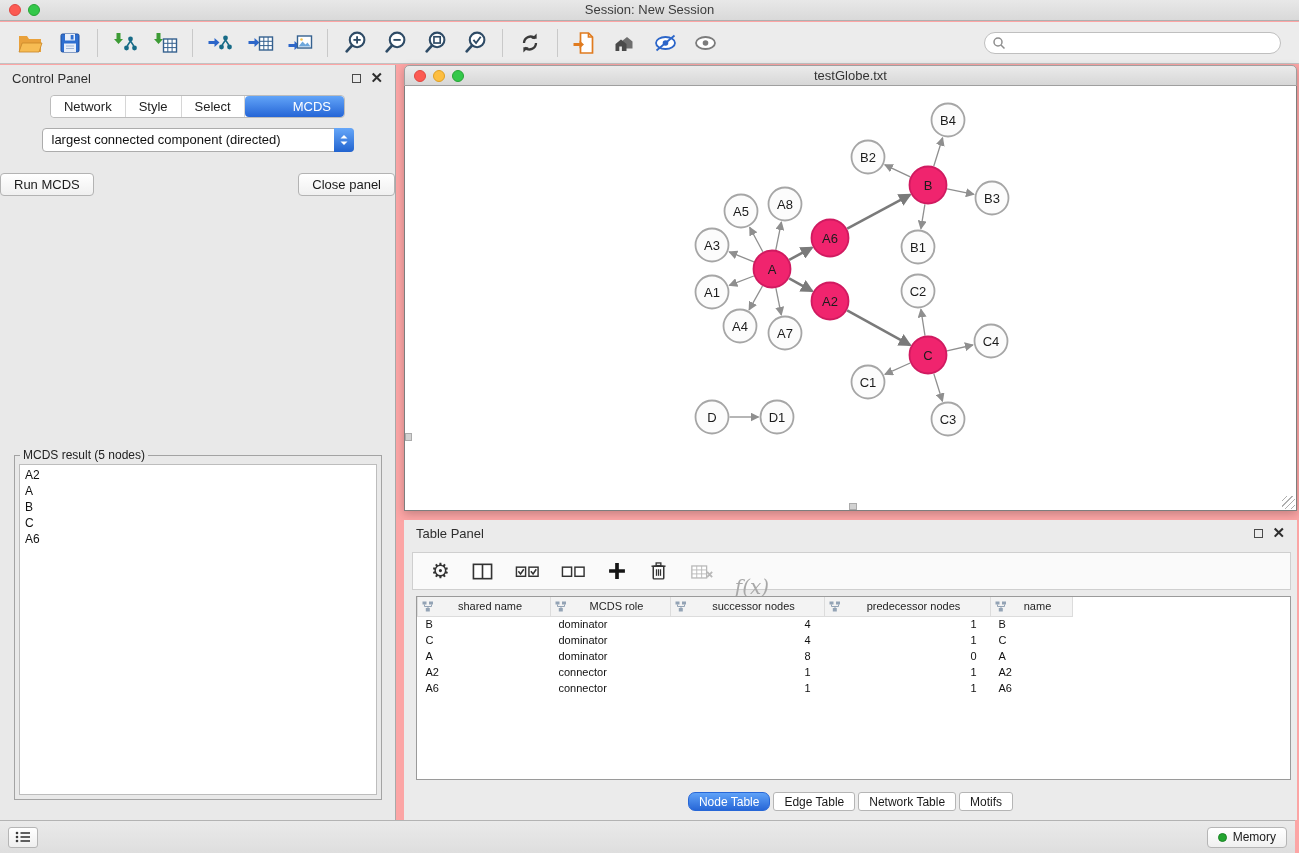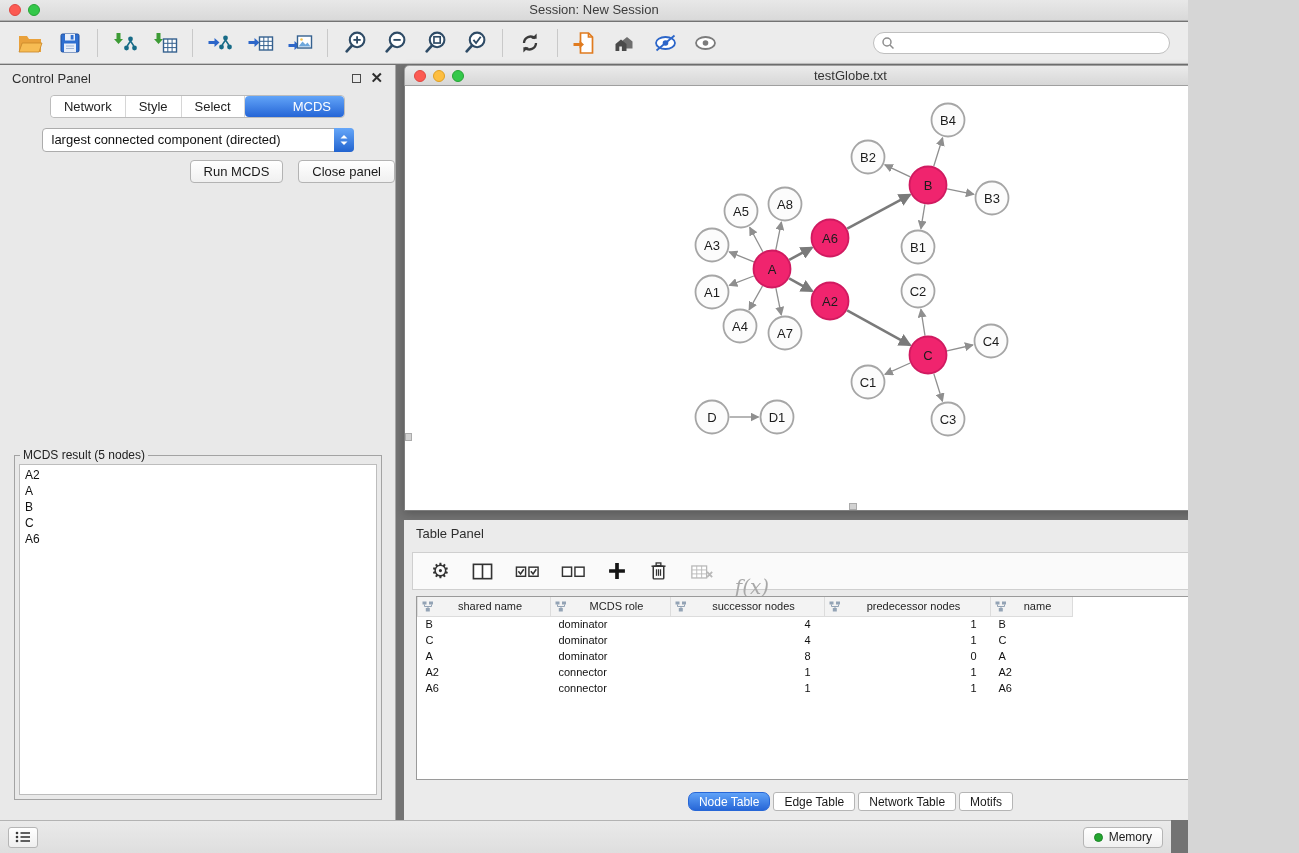--- a/index.html
+++ b/index.html
@@ -1,19 +1,19 @@
 <!DOCTYPE html>
 <html><head>
 <meta charset="utf-8">
 <style>
   * { margin:0; padding:0; box-sizing:border-box; }
   html,body { width:1299px; height:853px; }
   body { font-family:"Liberation Sans", sans-serif; background:#D6D6D6; -webkit-font-smoothing:antialiased; }
 
-  .app { position:relative; width:1188px; height:853px; background:#737373; overflow:hidden; }
+  .app { position:relative; width:1299px; height:853px; background:#fca5a5; overflow:hidden; }
 
   
   .titlebar { position:absolute; top:0; left:0; right:0; height:21px;
     background:linear-gradient(#E8E8E8,#D9D9D9); border-bottom:1px solid #AFAFAF; }
   .traffic { position:absolute; left:9px; top:4px; display:flex; gap:7px; }
   .tl { width:12px; height:12px; border-radius:50%; display:inline-block; }
   .tl.red { background:#FC5A52; border:1px solid #DF4741; }
   .tl.yellow { background:#FDBE41; border:1px solid #DFA023; }
   .tl.green { background:#34C84A; border:1px solid #27A436; }
   .titlebar .title { text-align:center; font-size:13px; color:#3C3C3C; line-height:20px; }
@@ -46,21 +46,21 @@
   .seg-btn:first-child { border-radius:4px 0 0 4px; }
   .seg-btn:last-child { border-right:none; border-radius:0 4px 4px 0; }
   .seg-btn.active { background:linear-gradient(#62A4F8,#2565D6); color:#FFF; border-radius:4px;padding-left:48px; }
   .opt-label { text-align:center; font-size:13px; color:#222; margin-top:26px; }
   .dropdown { width:312px; height:24px; margin:10px auto 0; background:#FFF; border:1px solid #ACACAC;
     border-radius:4px; position:relative; font-size:13px; color:#111; line-height:22px;
     padding:0 28px 0 9px; cursor:pointer; }
   .dd-stepper { position:absolute; right:-1px; top:-1px; width:20px; height:24px;
     background:linear-gradient(#66A7F9,#2163CF); border-radius:0 4px 4px 0;
     display:flex; align-items:center; justify-content:center; }
-  .cp-buttons { display:flex; justify-content:flex-end; gap:15px; margin-top:8px; }
+  .cp-buttons { display:flex; justify-content:space-between; gap:15px; margin-top:21px; }
   .mac-btn { background:linear-gradient(#FFFFFF,#F0F0F0); border:1px solid #B3B3B3; border-radius:4px;
     font-size:13px; color:#1A1A1A; padding:2px 13px; height:23px; cursor:pointer; font-family:inherit; }
   .result-box { position:absolute; left:14px; right:13px; top:390px; bottom:20px;
     border:1px solid #A3A3A3; }
   .result-legend { position:absolute; top:-8px; left:5px; background:#E9E9E9; padding:0 3px;
     font-size:12px; color:#222;text-align:center; }
   .result-list { position:absolute; left:4px; right:4px; top:8px; bottom:4px; background:#FFF;
     border:1px solid #BDBDBD; overflow:auto; padding-top:2px; }
   .result-item { font-size:12px; color:#111; padding:0 5px; line-height:16px; }
 
@@ -96,21 +96,21 @@
   .th-inner .th-label { flex:1; text-align:center; }
   .node-table td { font-size:11px; color:#111; height:16px; padding:0 8px; white-space:nowrap;
     overflow:hidden; }
   .node-table td.num { text-align:right; padding-right:14px; }
   .tp-tabs { position:absolute; bottom:9px; left:0; right:0; display:flex; justify-content:center; gap:3px; }
   .ttab { background:#FFF; border:1px solid #B5B5B5; border-radius:3px; font-size:12px; color:#1A1A1A;
     padding:1px 10px; height:19px; cursor:pointer; font-family:inherit; }
   .ttab.active { background:linear-gradient(#5FA2F8,#2767D7); border-color:#2767D7; color:#FFF;border-radius:7px; }
 
   
-  .statusbar { position:absolute; left:0; right:17px; bottom:0; height:33px;
+  .statusbar { position:absolute; left:0; right:4px; bottom:0; height:33px;
     background:linear-gradient(#EAEAEA,#DEDEDE); border-top:1px solid #B3B3B3;
     display:flex; align-items:center; padding:0 8px; }
   .status-left-btn { width:30px; height:21px; background:linear-gradient(#FFF,#EFEFEF);
     border:1px solid #B5B5B5; border-radius:3px; display:flex; align-items:center; justify-content:center;
     cursor:pointer; }
   .memory-btn { margin-left:auto; height:21px; background:linear-gradient(#FFF,#F0F0F0);
     border:1px solid #B5B5B5; border-radius:4px; display:flex; align-items:center; gap:6px;
     padding:0 10px; font-size:12px; color:#1A1A1A; cursor:pointer; font-family:inherit; }
   .mem-dot { width:9px; height:9px; border-radius:50%; background:#23A built; }
   .mem-dot { width:9px; height:9px; border-radius:50%; background:#23A52F; border:1px solid #1C8427; }

